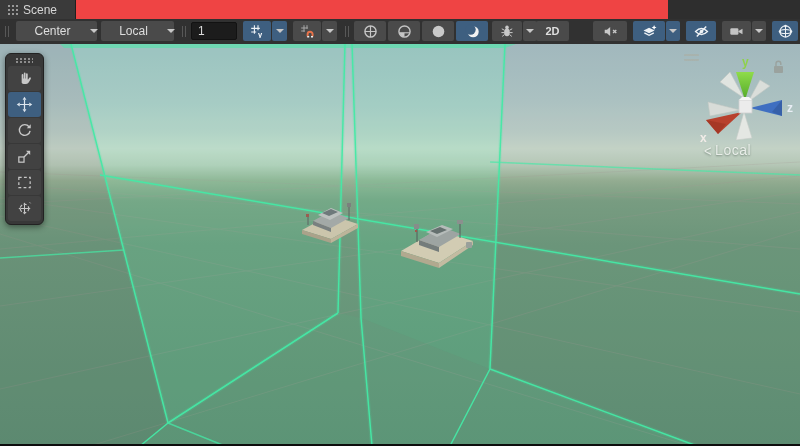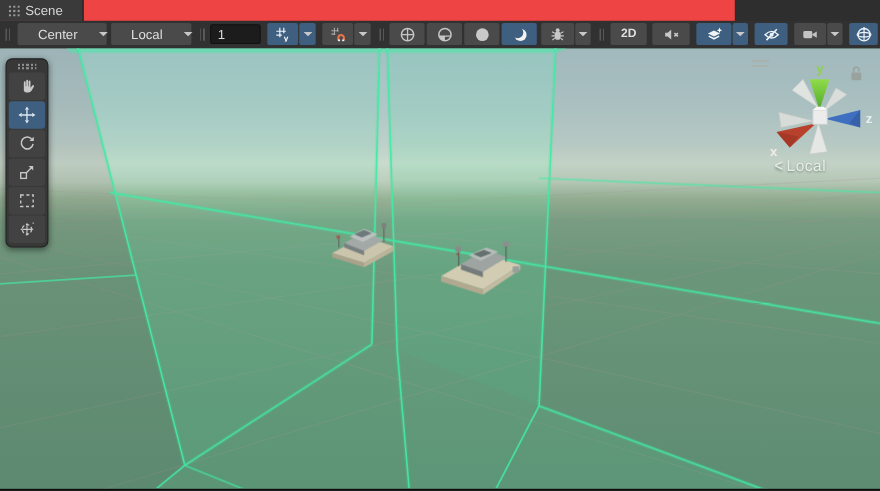--- a/index.html
+++ b/index.html
@@ -144,21 +144,21 @@
           <path d="M4.4 6.2 1.8 4.8 M4.2 8.6H1.4 M4.4 10.6 2.2 12.4 M9.6 6.2l2.6-1.4 M9.8 8.6h2.8 M9.6 10.6l2.2 1.8"></path>
         </g>
       </svg>
     </div>
     <div class="tbtn" style="left:523px;width:14px">
         <span class="caret"></span>
       </div>
 
     <div class="grip" style="left:545px"></div>
 
-    <div class="tbtn" style="left:555px;width:33px">
+    <div class="tbtn" style="left:536px;width:33px">
       <span class="tlabel" style="font-weight:bold;font-size:11px">2D</span>
     </div>
 
     <div class="tbtn" style="left:593px;width:34px">
       <svg width="15" height="15" viewBox="0 0 14 14">
         <path d="M1.6 5.4v3.2h2.1l3 2.6V2.8l-3 2.6z" fill="#c8c8c8"></path>
         <path d="M9.4 5.6l3 2.9 M12.4 5.6l-3 2.9" stroke="#c8c8c8" stroke-width="1.3" fill="none"></path>
       </svg>
     </div>
 

